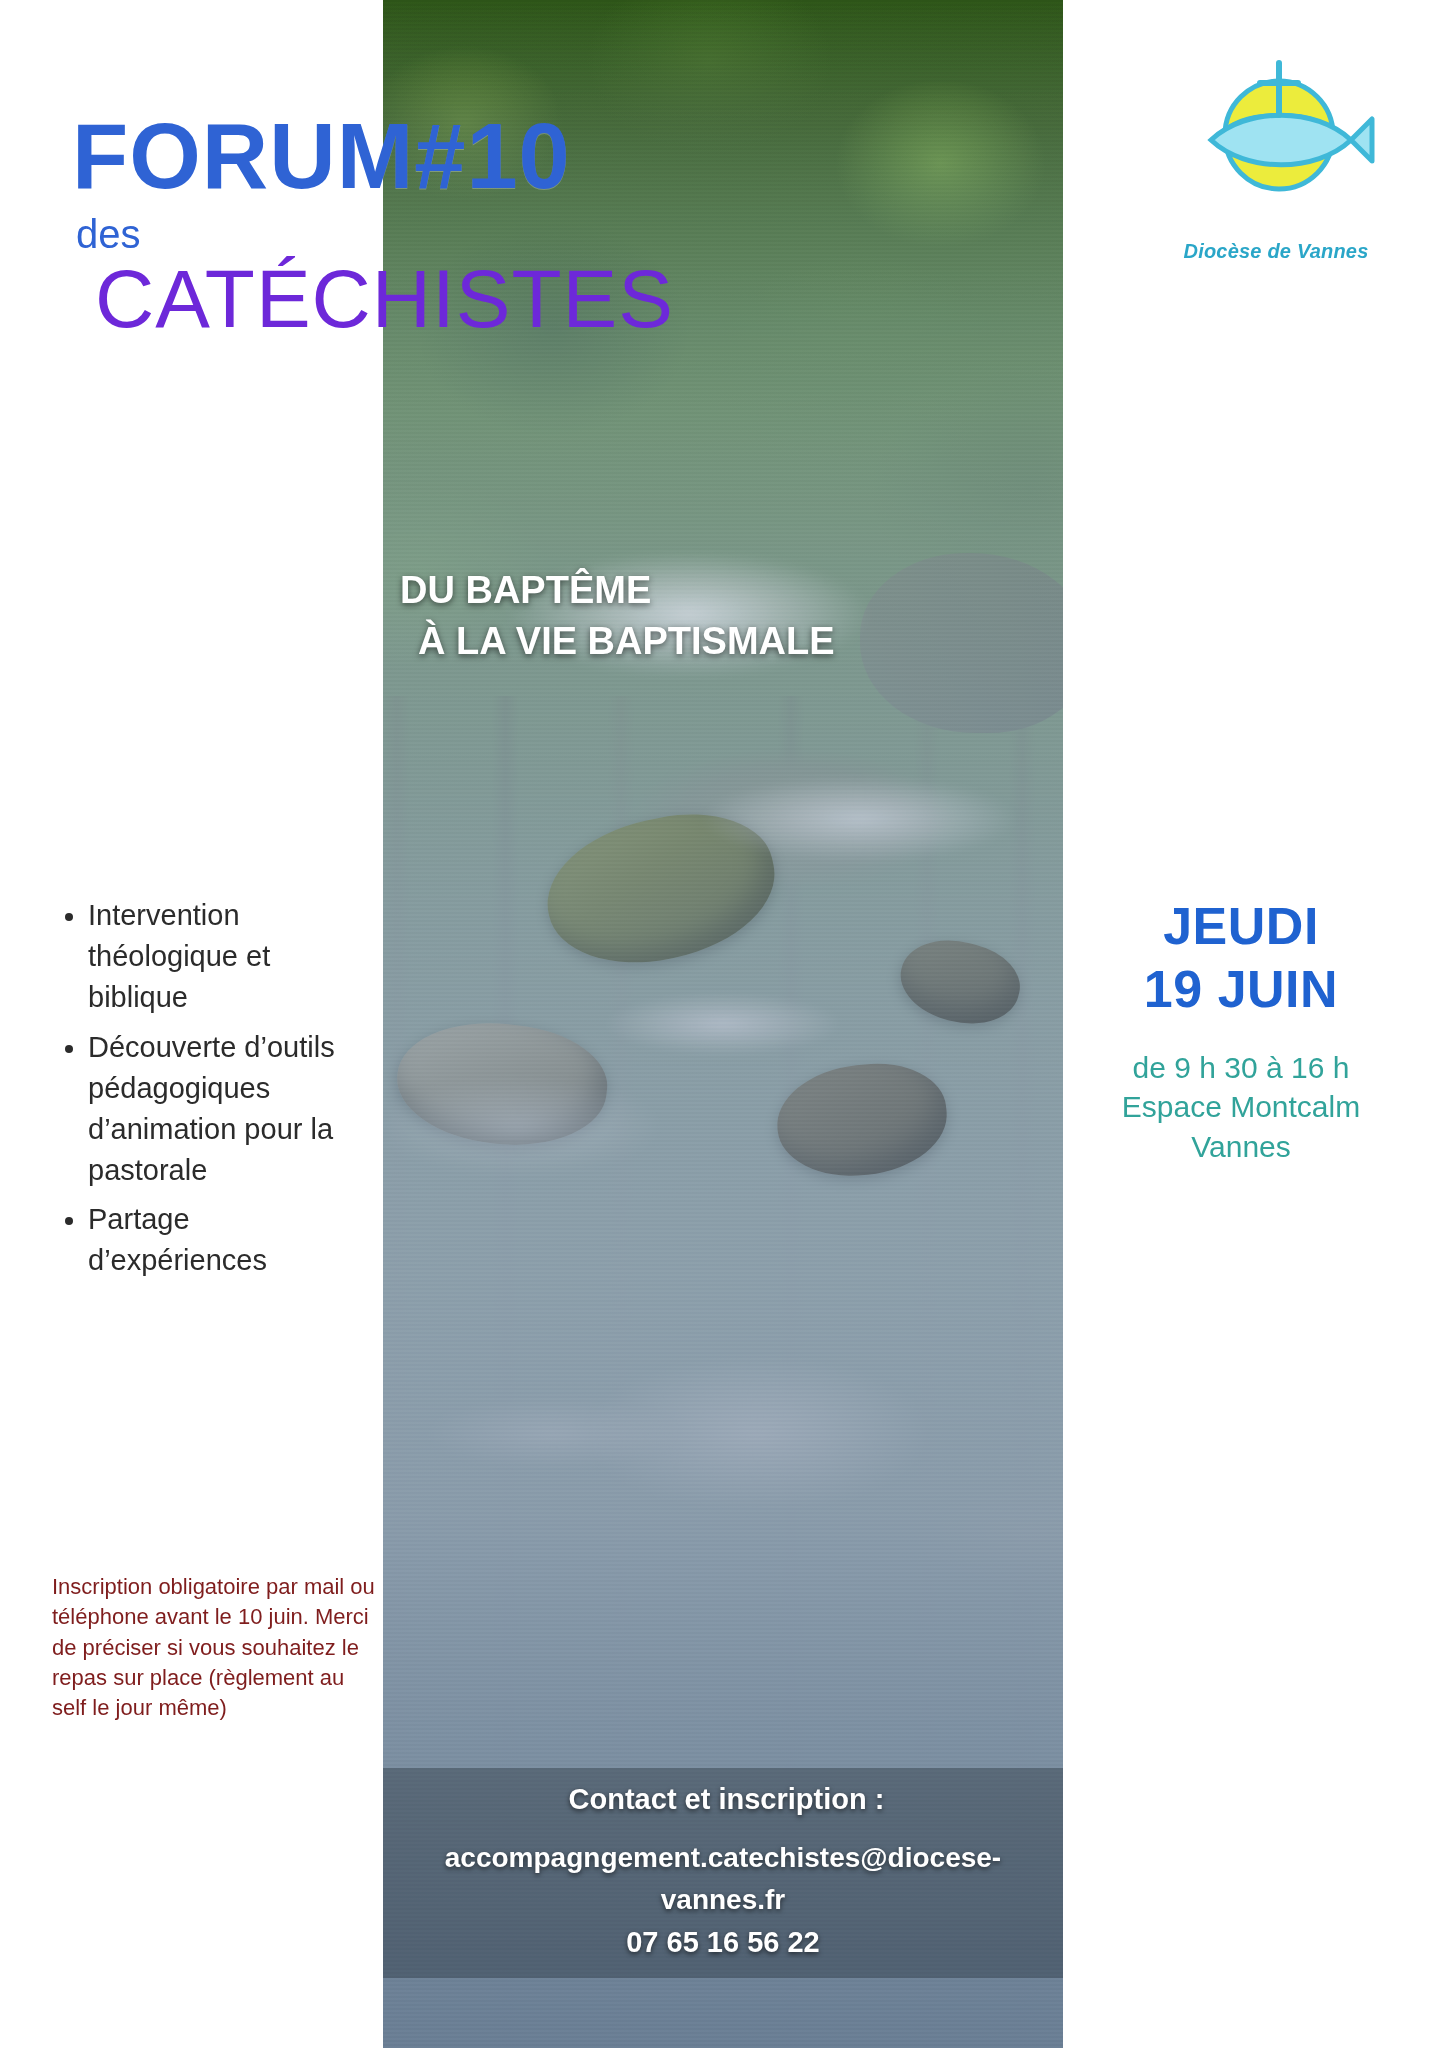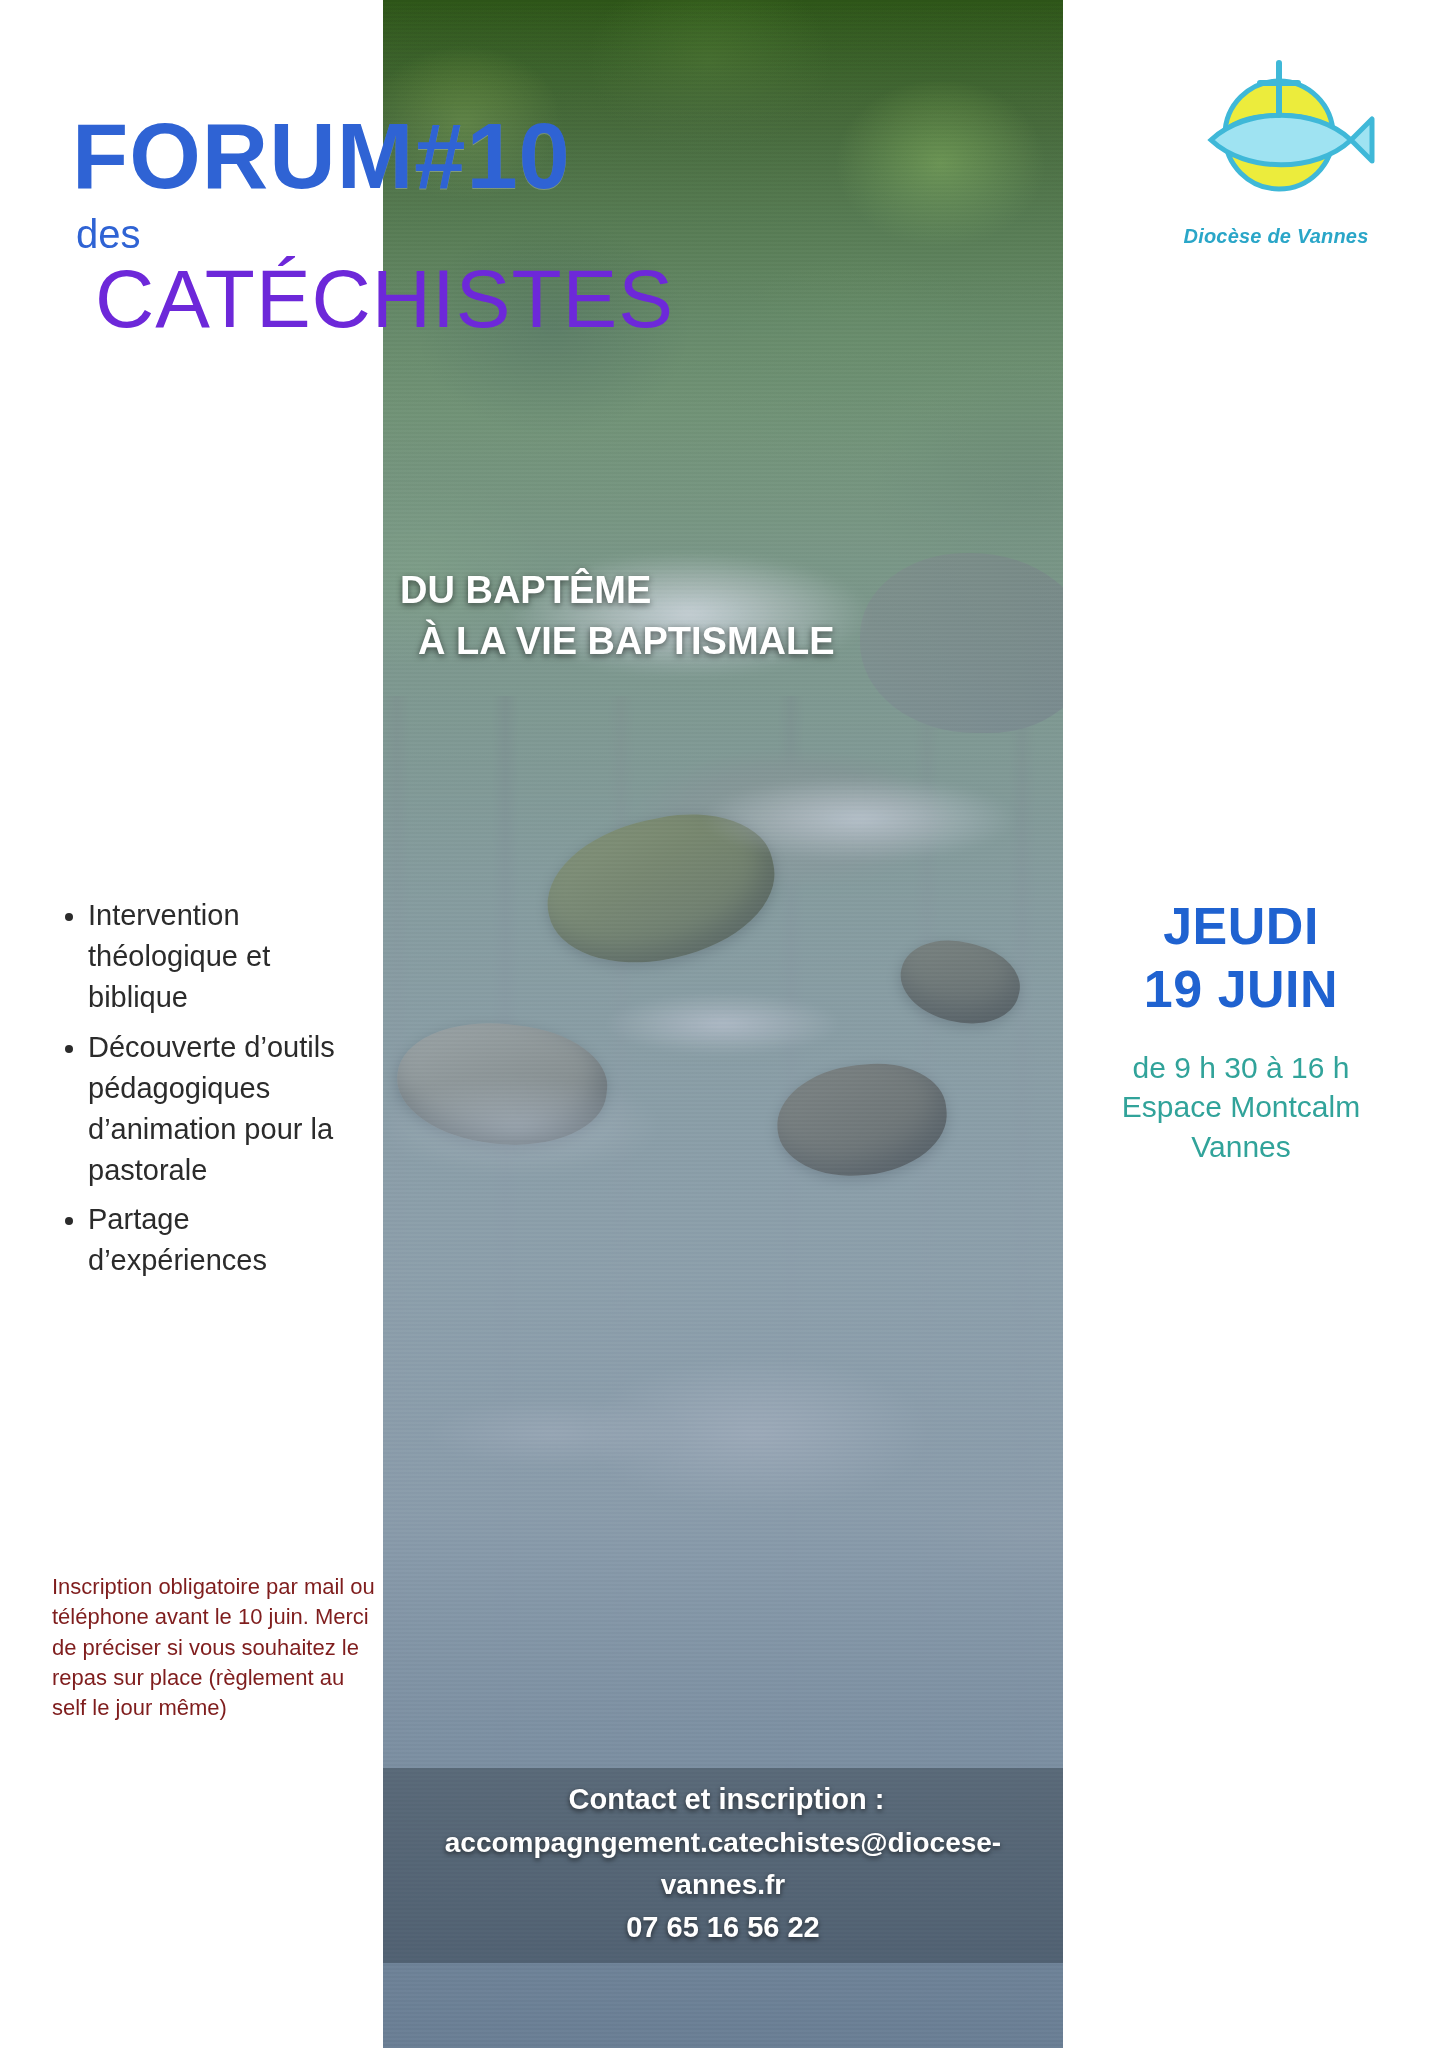--- a/index.html
+++ b/index.html
@@ -156,21 +156,21 @@
     font-weight: 700;
     font-size: 38px;
     line-height: 1.35;
     text-shadow: 0 2px 6px rgba(0,0,0,.55);
   }
   .subtitle .l2 { margin-left: 18px; display: block; }
 
   
   .logo-wrap { position: absolute; right: 52px; top: 55px; width: 230px; z-index: 7; text-align: center; }
   .logo-caption {
-    margin-top: 1px;
+    margin-top: 16px;
     font-size: 20px;
     font-style: italic;
     font-weight: 700;
     color: #2aa6c8;
     letter-spacing: .2px;
   }
 
   
   .bullets {
     position: absolute;
@@ -229,21 +229,21 @@
     width: 680px;
     z-index: 8;
     text-align: center;
     color: #ffffff;
     font-weight: 700;
     background: rgba(25,35,45,.34);
     padding: 10px 0 14px 0;
     text-shadow: 0 2px 5px rgba(0,0,0,.6);
   }
   .contact .c1 { font-size: 29px; line-height: 1.5; padding-left: 7px; }
-  .contact .c2 { font-size: 28px; line-height: 1.5; }
+  .contact .c2 { font-size: 28px; line-height: 1.5; margin-top: 15px; }
   .contact .c3 { font-size: 29px; line-height: 1.5; }
 </style>
 </head>
 <body>
 
 <div class="photo-band">
   <div class="layer forest"></div>
   <div class="layer trunks" style="top:34%"></div>
   <div class="layer rock-bank"></div>
   <div class="dark-rock-r"></div>

